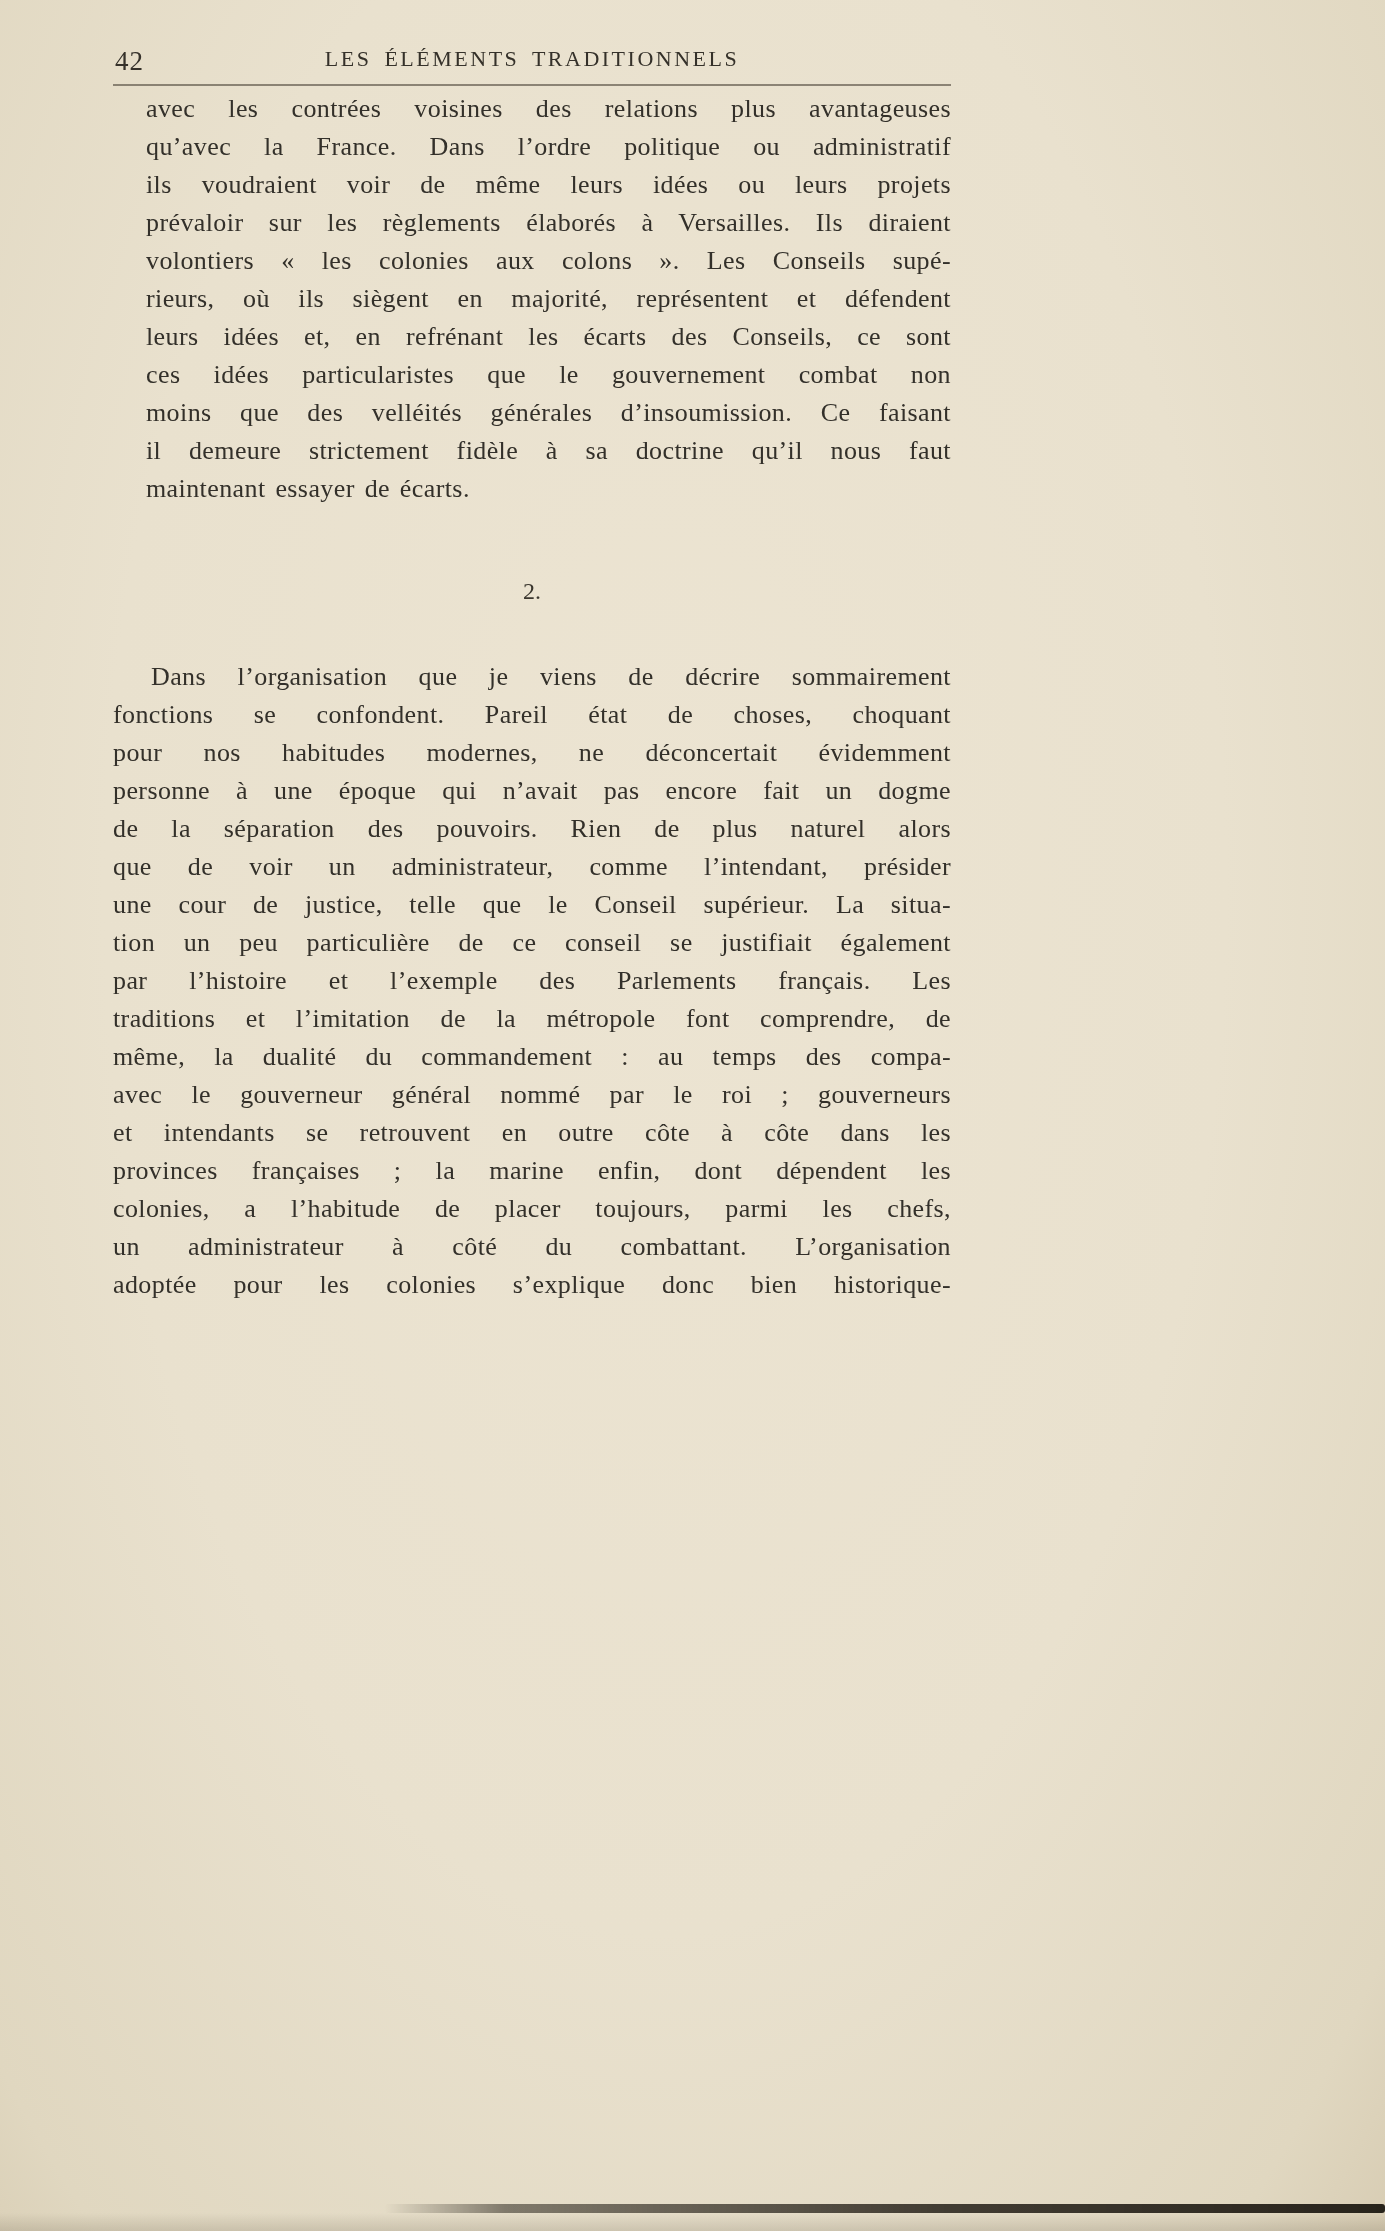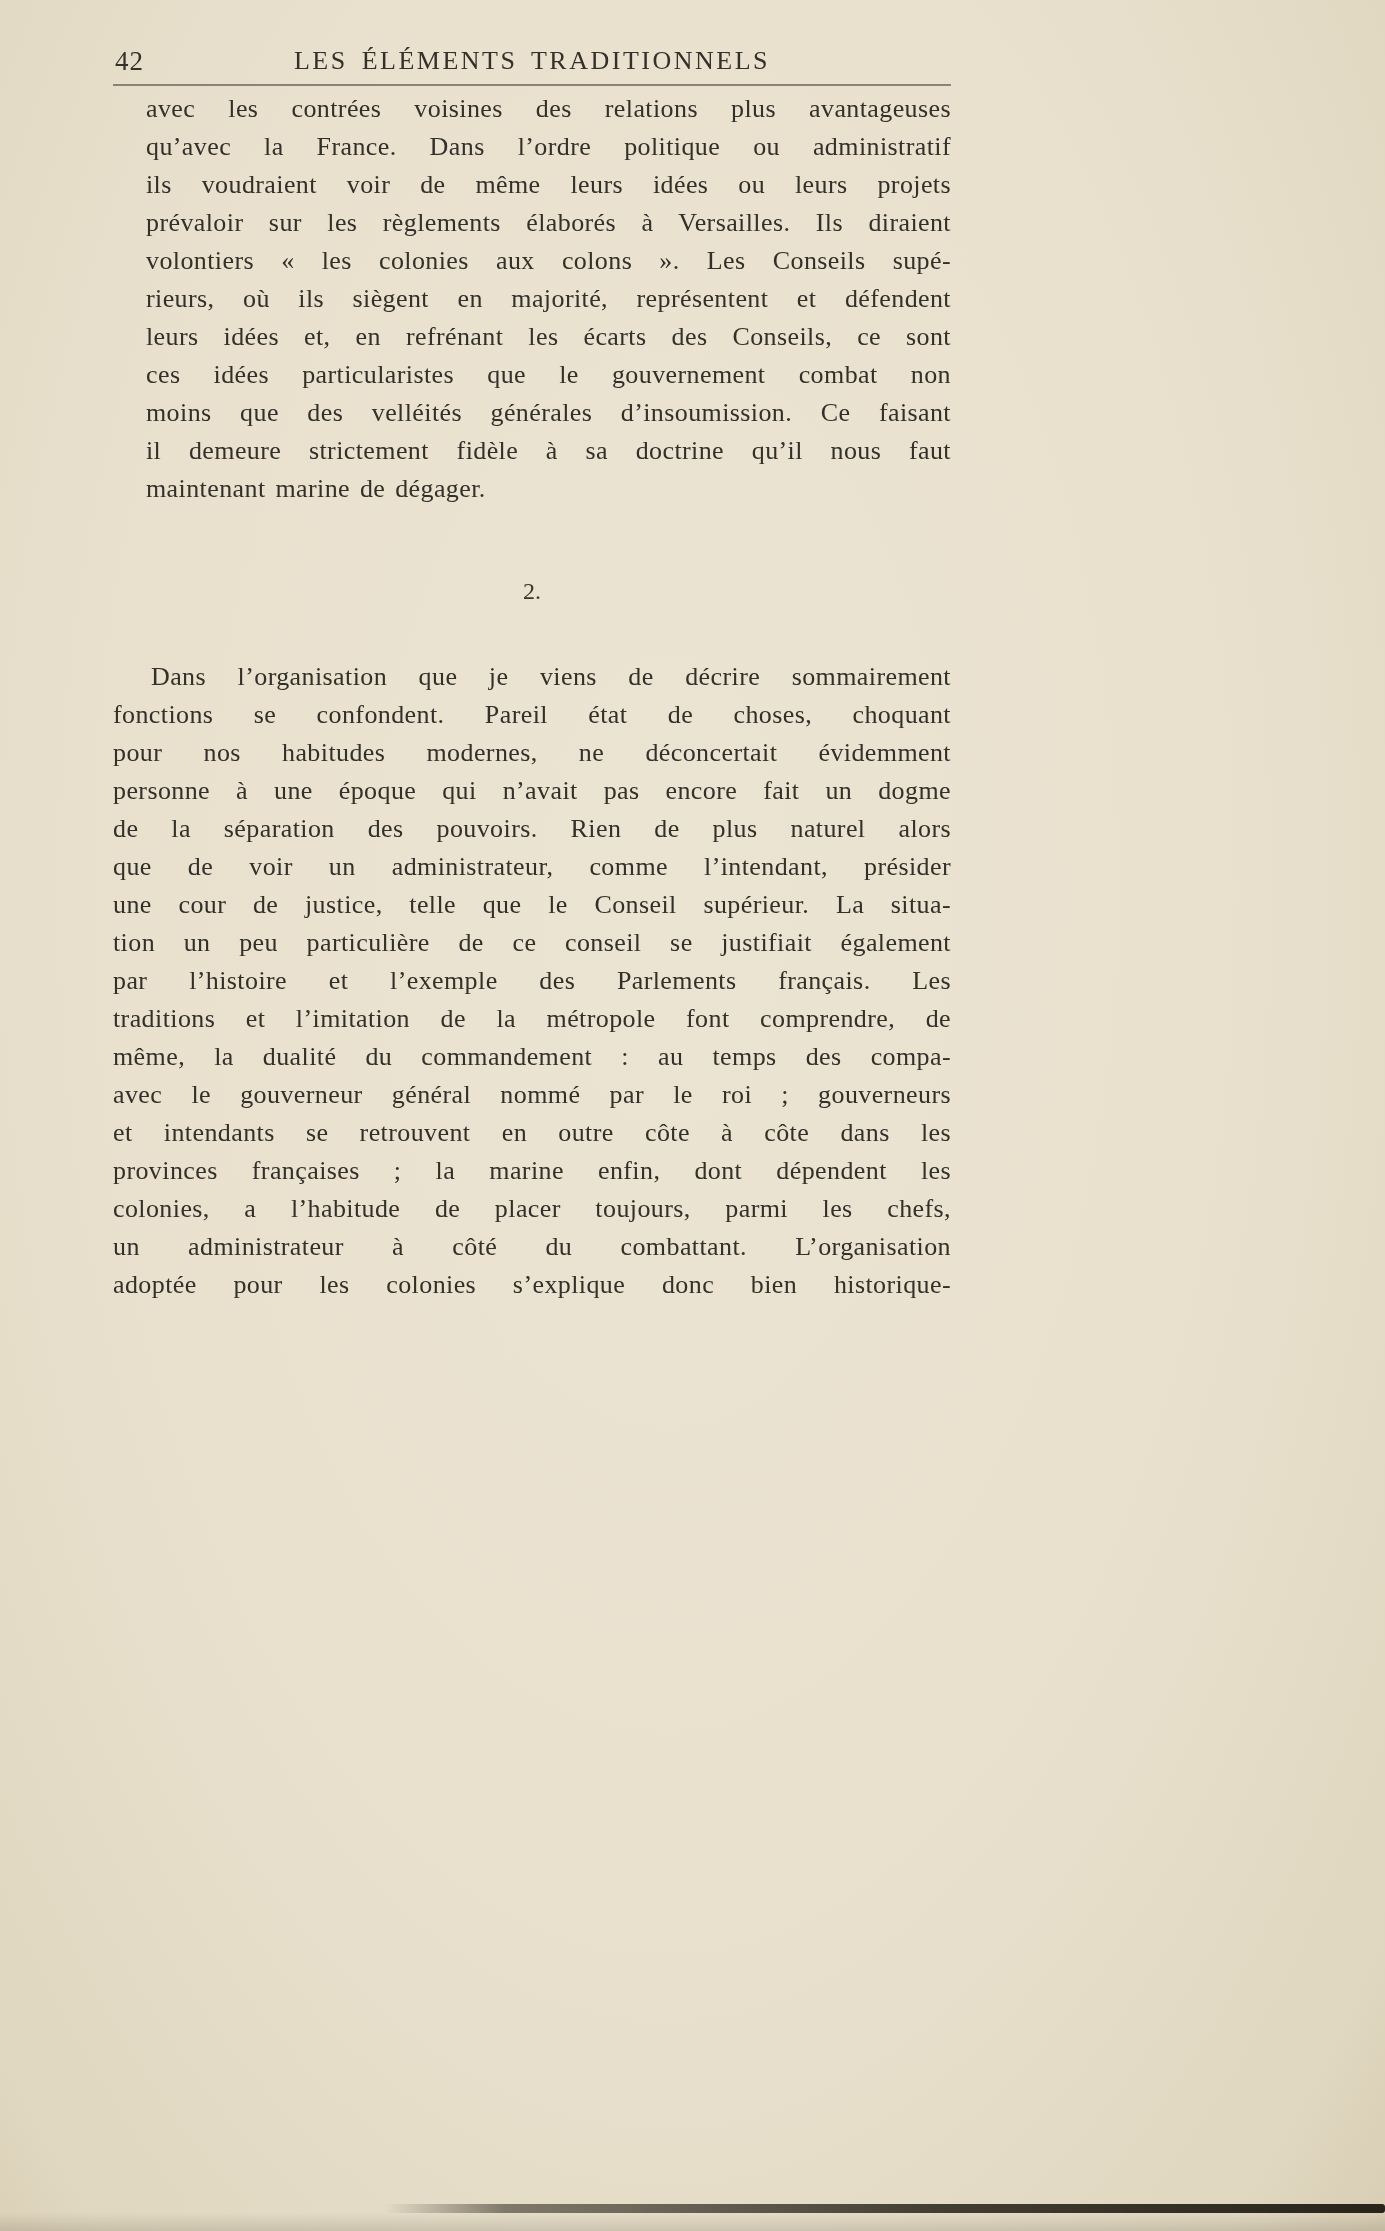--- a/index.html
+++ b/index.html
@@ -35,21 +35,21 @@
     font-size: 27px;
     letter-spacing: 1px;
     color: #35312a;
   }
   .running-title {
     position: absolute;
     left: 0;
     right: 0;
     top: 2px;
     text-align: center;
-    font-size: 26px;
+    font-size: 22px;
     letter-spacing: 2.5px;
     word-spacing: 5px;
     color: #35312a;
   }
   .para {
     font-size: 26px;
     line-height: 38px;
     letter-spacing: 0.4px;
     word-spacing: 3px;
   }
@@ -111,21 +111,21 @@
       <div class="line">avec les contrées voisines des relations plus avantageuses</div>
       <div class="line">qu’avec la France. Dans l’ordre politique ou administratif</div>
       <div class="line">ils voudraient voir de même leurs idées ou leurs projets</div>
       <div class="line">prévaloir sur les règlements élaborés à Versailles. Ils diraient</div>
       <div class="line">volontiers « les colonies aux colons ». Les Conseils supé-</div>
       <div class="line">rieurs, où ils siègent en majorité, représentent et défendent</div>
       <div class="line">leurs idées et, en refrénant les écarts des Conseils, ce sont</div>
       <div class="line">ces idées particularistes que le gouvernement combat non</div>
       <div class="line">moins que des velléités générales d’insoumission. Ce faisant</div>
       <div class="line">il demeure strictement fidèle à sa doctrine qu’il nous faut</div>
-      <div class="line no-justify">maintenant marine de dégager.</div>
+      <div class="line no-justify">maintenant essayer de écarts.</div>
     </div>
 
   <div class="section-marker">2.</div>
 
   <div class="para para-2">
       <div class="line indent">Dans l’organisation que je viens de décrire sommairement</div>
       <div class="line">fonctions se confondent. Pareil état de choses, choquant</div>
       <div class="line">pour nos habitudes modernes, ne déconcertait évidemment</div>
       <div class="line">personne à une époque qui n’avait pas encore fait un dogme</div>
       <div class="line">de la séparation des pouvoirs. Rien de plus naturel alors</div>

